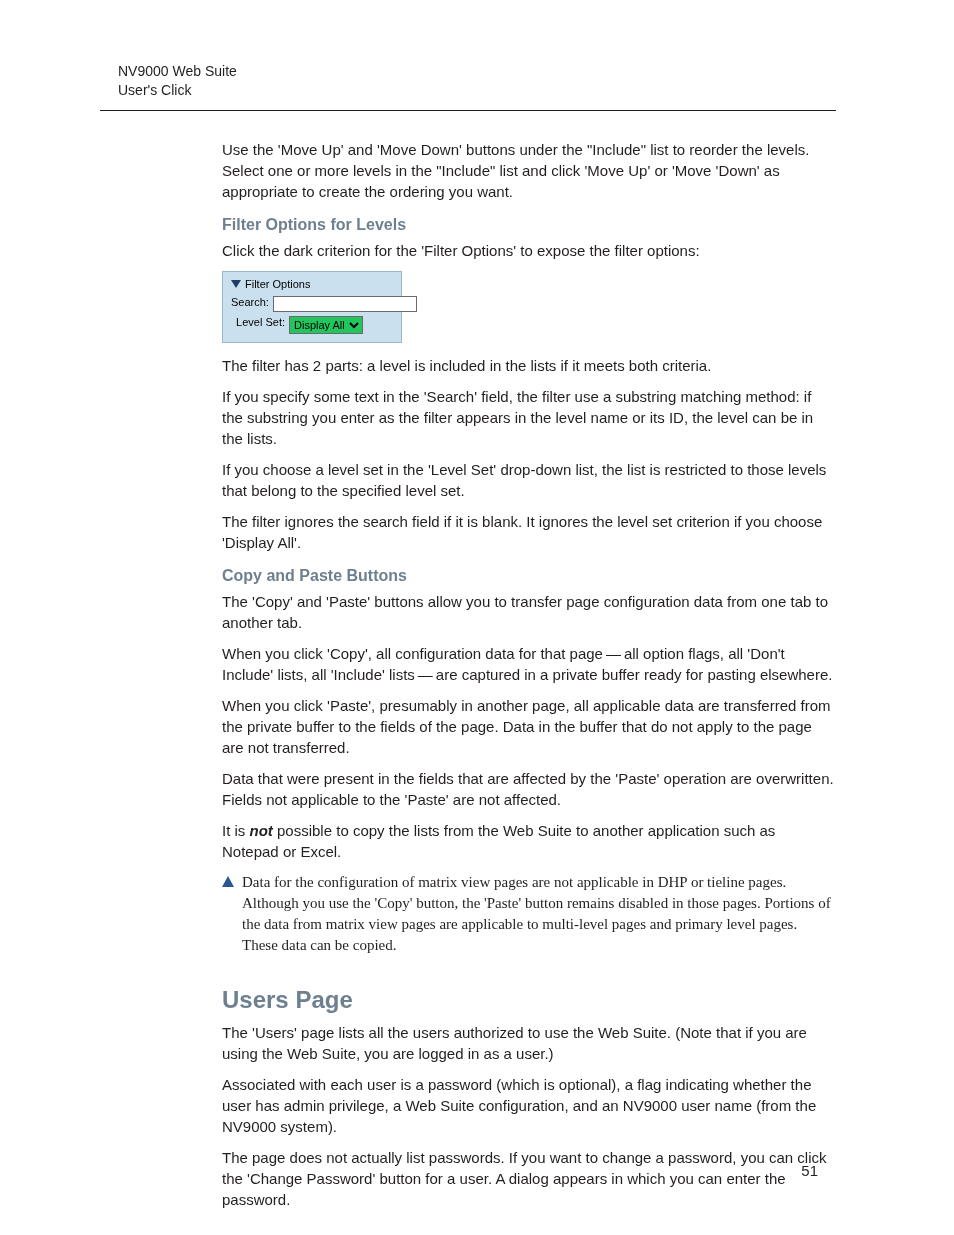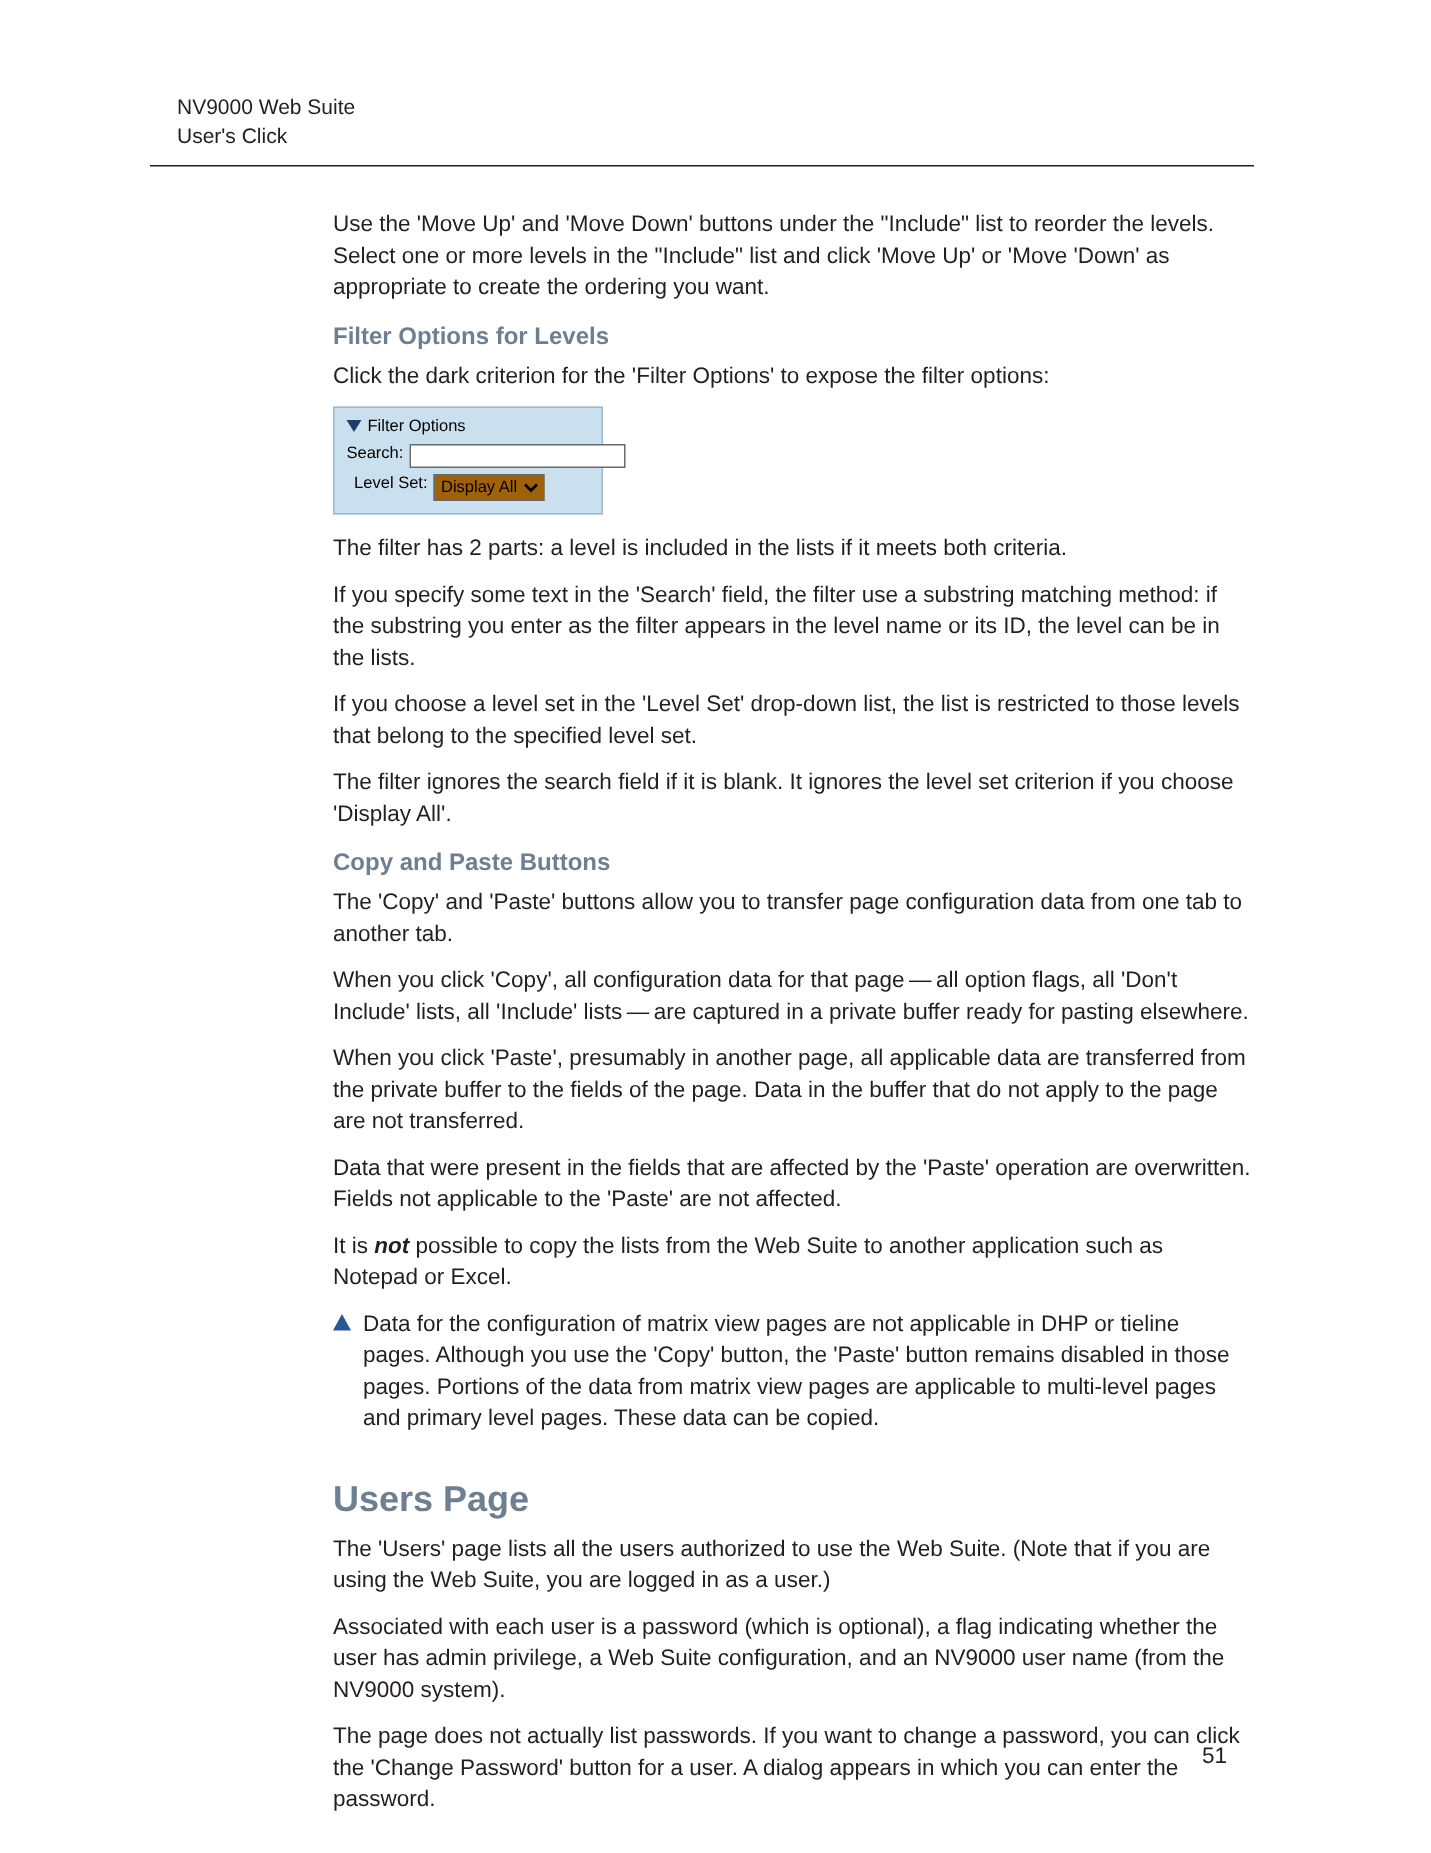--- a/index.html
+++ b/index.html
@@ -73,23 +73,23 @@
     border-right: 5px solid transparent;
     border-top: 8px solid #1b3f66;
     margin-right: 4px;
   }
   .figure .row { display: flex; align-items: flex-start; margin-top: 4px; white-space: nowrap; }
   .figure .lbl { width: 58px; text-align: right; padding-right: 4px; }
   .figure input[type=text] {
     flex: 1; height: 16px; border: 1px solid #6a6a6a; background: #fff; font-size: 11px;
   }
   .figure select {
-    height: 18px; border: 1px solid #6a6a6a; background: #a16207; font-size: 11px;
+    height: 18px; border: 1px solid #6a6a6a; background: #22c55e; font-size: 11px;
   }
-  .note-row { display: flex; align-items: flex-start; margin-bottom: 10px; }
+  .note-row { display: flex; align-items: flex-start; margin-bottom: 10px; font-family: Liberation Serif, serif; }
   .note-tri {
     width: 0; height: 0;
     border-left: 6px solid transparent;
     border-right: 6px solid transparent;
     border-bottom: 11px solid #2a5693;
     margin-right: 8px;
     margin-top: 4px;
     flex-shrink: 0;
   }
   .note-row p.body { margin-bottom: 0; }

